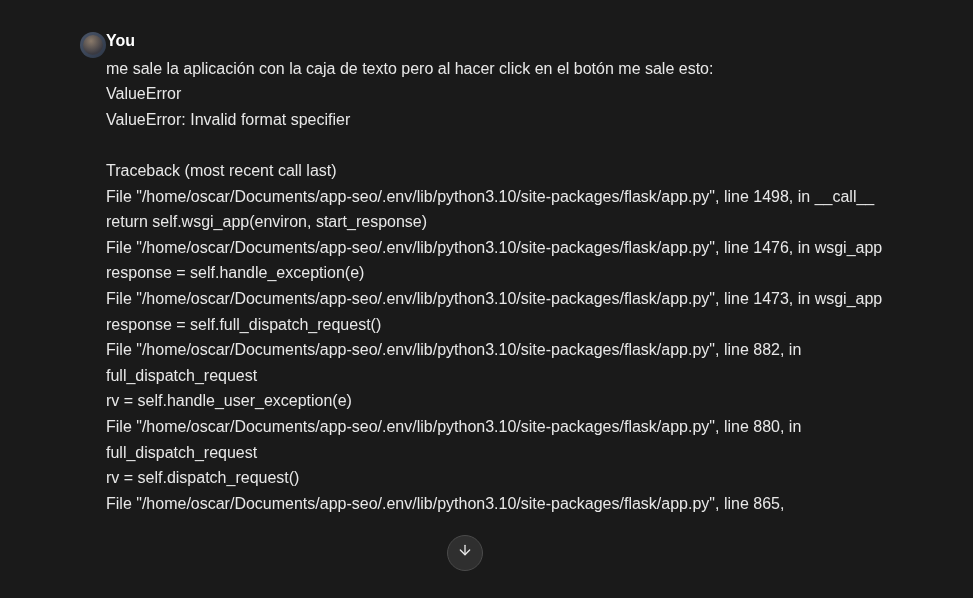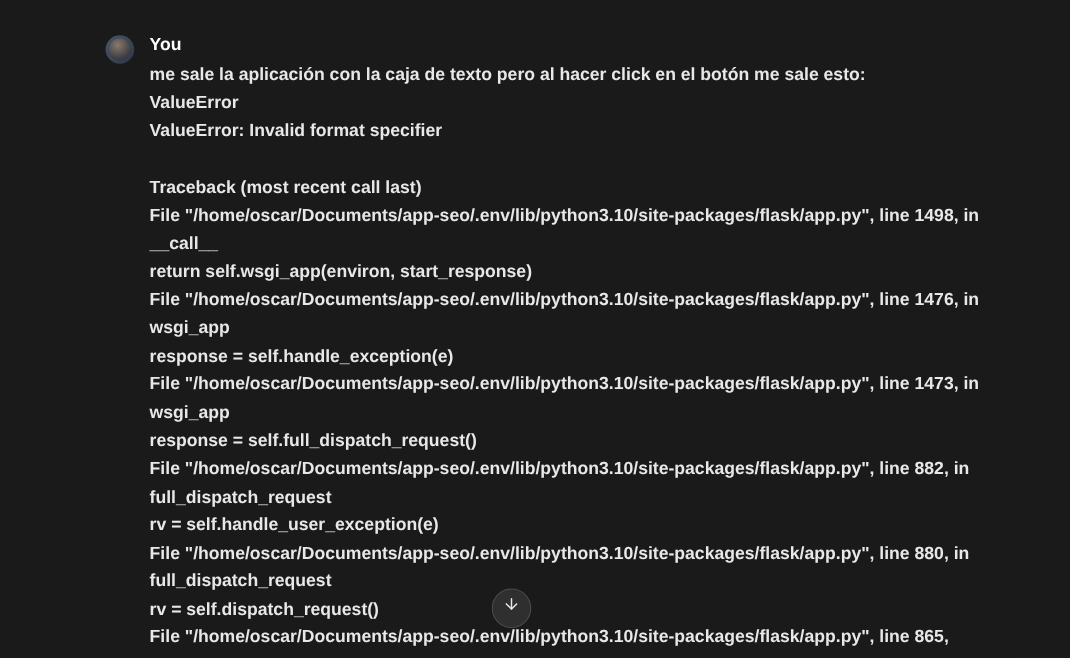--- a/index.html
+++ b/index.html
@@ -9,23 +9,21 @@
       font-family: -apple-system, BlinkMacSystemFont, "Segoe UI", Helvetica, Arial, sans-serif;
       font-size: 16px;
       line-height: 1.6;
       width: 973px;
       height: 598px;
       overflow: hidden;
       position: relative;
     }
     .message {
       display: flex;
-      gap: 14px;
       padding: 28px 80px 0 80px;
-      margin-left: 16px;
     }
     .avatar {
       width: 26px;
       height: 26px;
       border-radius: 50%;
       background: linear-gradient(135deg, #4a5568 0%, #2d3748 100%);
       flex-shrink: 0;
       margin-top: 4px;
       position: relative;
       overflow: hidden;
@@ -43,21 +41,20 @@
       font-weight: 700;
       color: #ffffff;
       margin-bottom: 2px;
       font-size: 16px;
     }
     .body {
       color: #e8e8e8;
       font-size: 16px;
       white-space: pre-wrap;
       word-wrap: break-word;
-      font-weight: bold;
     }
     .scroll-down {
       position: absolute;
       left: 447px;
       top: 535px;
       width: 36px;
       height: 36px;
       border-radius: 50%;
       background: #2f2f2f;
       border: 1px solid #4a4a4a;

